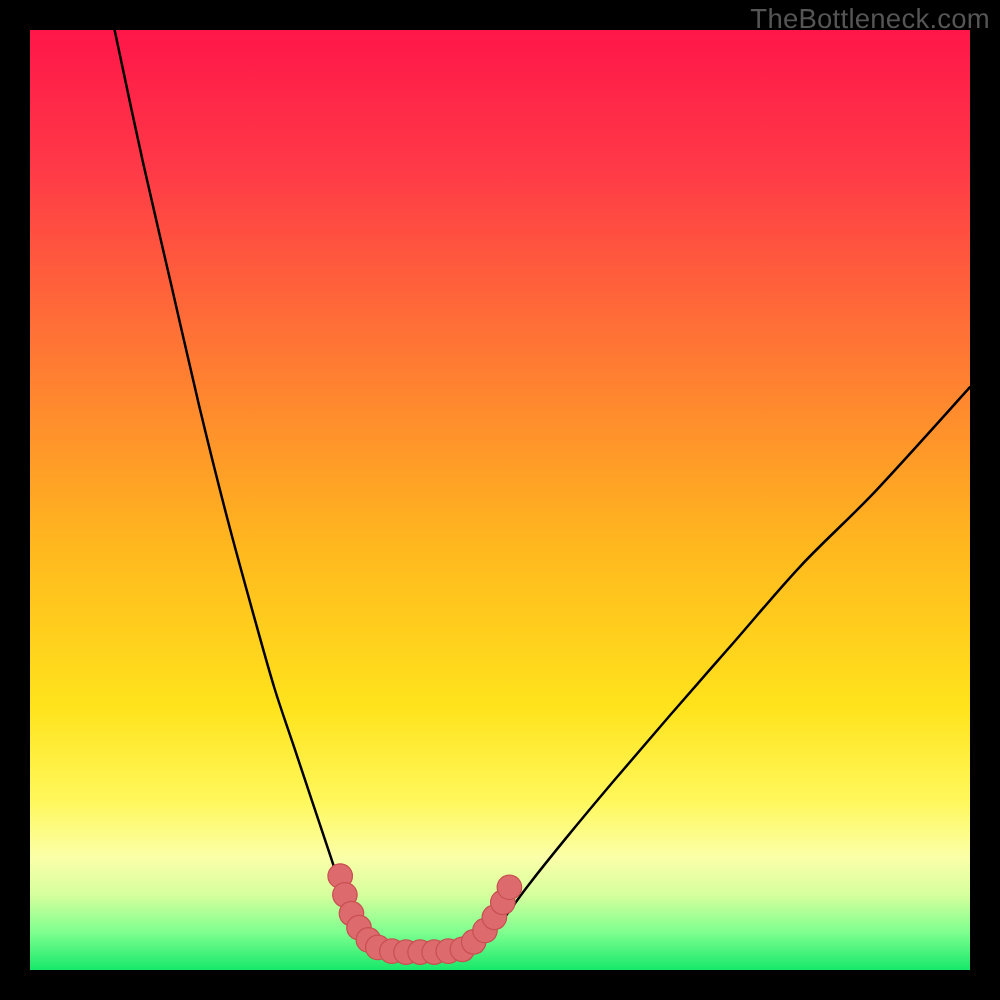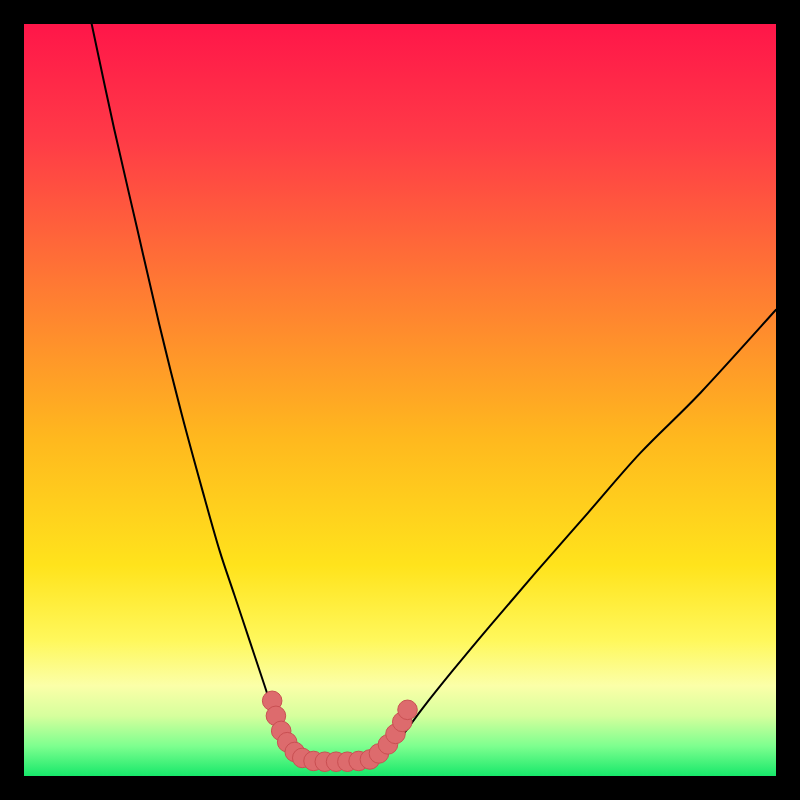--- a/index.html
+++ b/index.html
@@ -79,13 +79,14 @@
           <circle cx="334.64" cy="736.96" r="9.78" fill="#dd6b6d" stroke="#c94f52" stroke-width="1"></circle>
           <circle cx="345.92" cy="735.46" r="9.78" fill="#dd6b6d" stroke="#c94f52" stroke-width="1"></circle>
           <circle cx="354.94" cy="729.44" r="9.78" fill="#dd6b6d" stroke="#c94f52" stroke-width="1"></circle>
           <circle cx="363.97" cy="720.42" r="9.78" fill="#dd6b6d" stroke="#c94f52" stroke-width="1"></circle>
           <circle cx="371.49" cy="709.89" r="9.78" fill="#dd6b6d" stroke="#c94f52" stroke-width="1"></circle>
           <circle cx="378.26" cy="697.86" r="9.78" fill="#dd6b6d" stroke="#c94f52" stroke-width="1"></circle>
           <circle cx="383.52" cy="685.82" r="9.78" fill="#dd6b6d" stroke="#c94f52" stroke-width="1"></circle>
         </g>
     </svg>
   </div>
+  <div class="watermark">TheBottleneck.com</div>
 </div>
 
 </body></html>

